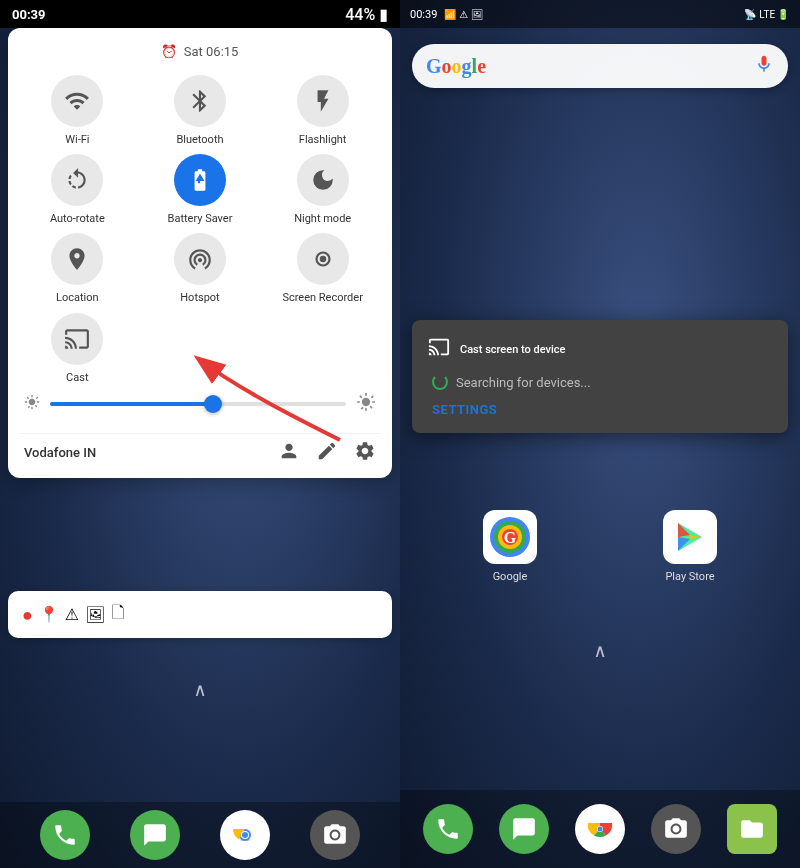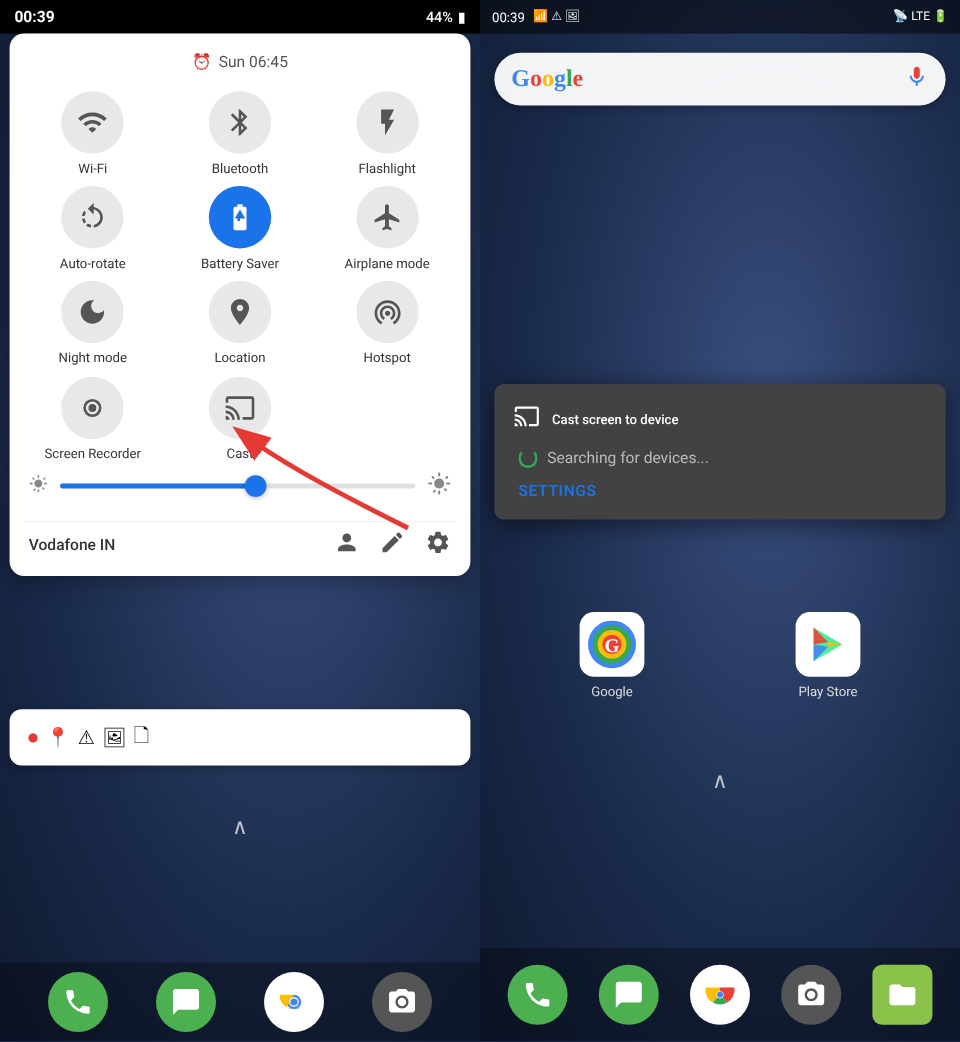--- a/index.html
+++ b/index.html
@@ -29,21 +29,21 @@
       display: flex;
       align-items: center;
       justify-content: space-between;
       padding: 0 12px;
       color: #fff;
       font-size: 13px;
       font-weight: 500;
     }
 
     .status-bar-left .time { font-weight: 700; }
-    .status-bar-left .right { display: flex; align-items: center; gap: 4px; font-size: 12px; text-align: right; }
+    .status-bar-left .right { display: flex; align-items: center; gap: 4px; font-size: 16px; text-align: right; }
 
     
     .qs-panel {
       position: absolute;
       top: 28px;
       left: 8px;
       right: 8px;
       background: #fff;
       border-radius: 12px;
       padding: 16px 12px 12px;
@@ -395,21 +395,21 @@
     <div class="right">
       <span>44%</span>
       <span>▮</span>
     </div>
   </div>
 
   <div class="qs-panel">
 
     <div class="qs-header">
       <span>⏰</span>
-      <span>Sun 06:45</span>
+      <span>Sat 06:15</span>
     </div>
 
     <div class="qs-tiles-grid">
 
       <div class="qs-tile">
         <div class="qs-tile-icon">
           <svg width="26" height="26" viewBox="0 0 24 24" fill="#555">
             <path d="M1 9l2 2c5-5 13-5 18 0l2-2C16.93 2.93 7.08 2.93 1 9zm8 8l3 3 3-3c-1.65-1.66-4.34-1.66-6 0zm-4-4l2 2c2.76-2.76 7.24-2.76 10 0l2-2C15.14 9.14 8.87 9.14 5 13z"></path>
           </svg>
         </div>
@@ -446,28 +446,20 @@
 
       <div class="qs-tile">
         <div class="qs-tile-icon active">
           <svg width="26" height="26" viewBox="0 0 24 24" fill="#fff">
             <path d="M15.67 4H14V2h-4v2H8.33C7.6 4 7 4.6 7 5.33v15.33C7 21.4 7.6 22 8.33 22h7.33c.74 0 1.34-.6 1.34-1.33V5.33C17 4.6 16.4 4 15.67 4zm-1.67 9h-2v2h-2v-2H8l4-7 4 7h-2z"></path>
           </svg>
         </div>
         <span class="qs-tile-label">Battery Saver</span>
       </div>
 
-      <div class="qs-tile">
-        <div class="qs-tile-icon">
-          <svg width="26" height="26" viewBox="0 0 24 24" fill="#555">
-            <path d="M21 16v-2l-8-5V3.5c0-.83-.67-1.5-1.5-1.5S10 2.67 10 3.5V9l-8 5v2l8-2.5V19l-2 1.5V22l3.5-1 3.5 1v-1.5L13 19v-5.5l8 2.5z"></path>
-          </svg>
-        </div>
-        <span class="qs-tile-label">Airplane mode</span>
-      </div>
 
       <div class="qs-tile">
         <div class="qs-tile-icon">
           <svg width="26" height="26" viewBox="0 0 24 24" fill="#555">
             <path d="M12 3a9 9 0 1 0 9 9c0-.46-.04-.92-.1-1.36a5.389 5.389 0 0 1-4.4 2.26 5.403 5.403 0 0 1-3.14-9.8c-.44-.06-.9-.1-1.36-.1z"></path>
           </svg>
         </div>
         <span class="qs-tile-label">Night mode</span>
       </div>
 

